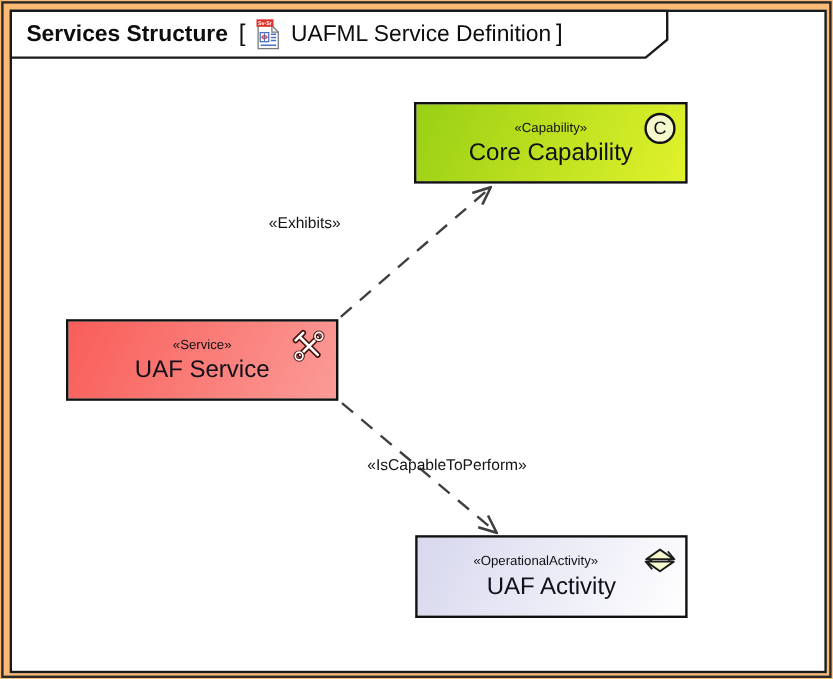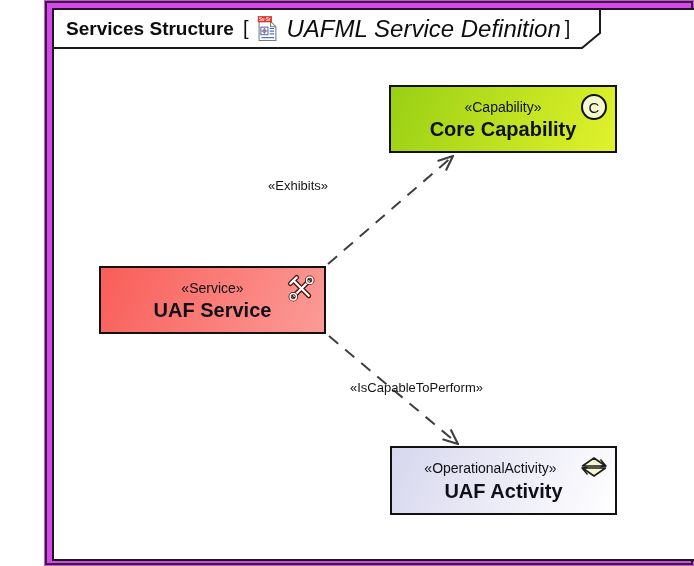--- a/index.html
+++ b/index.html
@@ -1,31 +1,31 @@
 <!DOCTYPE html>
 <html><head>
 <meta charset="utf-8">
 <style>
   html,body{margin:0;padding:0;background:#fff;}
   body{width:694px;height:566px;position:relative;font-family:"Liberation Sans",sans-serif;overflow:hidden;}
-  .canvas{position:absolute;inset:0;background:#d946ef;margin-left:44px;}
+  .canvas{position:absolute;inset:0;background:#fdba74;}
   .outer-border{position:absolute;left:1px;top:1px;right:1px;bottom:1px;border:2px solid #2a2a2a;}
   .frame{position:absolute;left:8px;top:8px;width:677px;height:549px;border:2px solid #1a1a1a;background:#fff;}
   .tab-layer{position:absolute;left:8px;top:8px;}
   .tab-content{position:absolute;left:8px;top:8px;width:549px;height:41px;display:flex;align-items:center;padding-left:14px;box-sizing:border-box;white-space:nowrap;}
   .tab-title{font-weight:bold;font-size:19px;color:#0d0d0d;}
   .tab-bracket{font-size:20px;color:#0d0d0d;margin-left:9px;}
   .tab-bracket.close{margin-left:4px;}
   .tab-icon{margin:0 7px 0 8px;display:inline-flex;}
-  .tab-name{font-size:24px;color:#0d0d0d;font-style:italic;}
+  .tab-name{font-size:19px;color:#0d0d0d;}
   .edges{position:absolute;left:0;top:0;pointer-events:none;}
   .edge-label{position:absolute;font-size:13px;color:#141414;white-space:nowrap;}
   .node{position:absolute;border:2px solid #111;box-sizing:border-box;display:flex;flex-direction:column;align-items:center;justify-content:center;padding-top:2px;}
-  .node .stereotype{font-size:14px;color:#101014;line-height:1.35;}
-  .node .node-name{font-size:20px;font-weight:bold;color:#101018;line-height:1.3;}
+  .node .stereotype{font-size:11px;color:#101014;line-height:1.35;}
+  .node .node-name{font-size:20px;font-weight:normal;color:#101018;line-height:1.3;}
   .node-capability{left:345px;top:85px;width:228px;height:68px;background:linear-gradient(115deg,#99cf14,#e1f22b);}
   .node-service{left:55px;top:266px;width:227px;height:68px;background:linear-gradient(115deg,#f95d58,#fb9b97);}
   .node-activity{left:346px;top:446px;width:227px;height:69px;background:linear-gradient(115deg,#d7d7ee,#ffffff);}
   .node-activity .stereotype{padding-right:26px;}
   .corner-icon{position:absolute;top:7px;right:8px;}
   .circle-c{width:26px;height:26px;border-radius:50%;border:2px solid #111;background:#f5f8cd;display:flex;align-items:center;justify-content:center;font-size:15px;color:#111;box-sizing:border-box;}
 </style>
 </head>
 <body>
 

